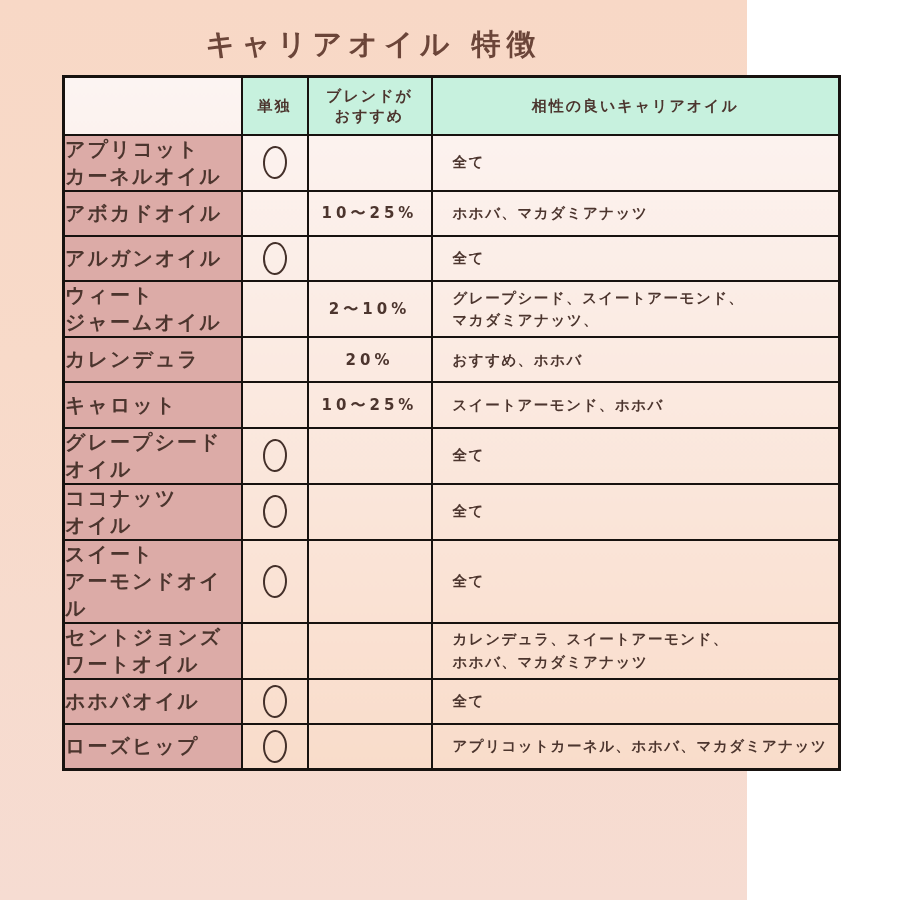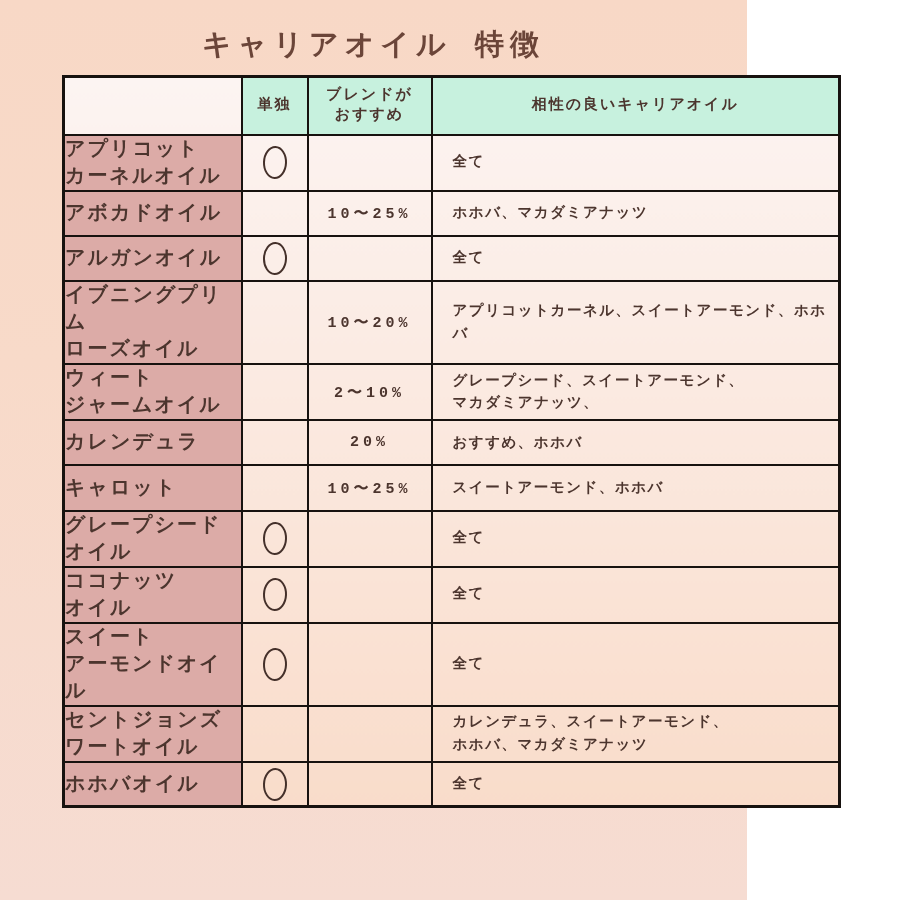--- a/index.html
+++ b/index.html
@@ -6,21 +6,20 @@
   html, body { width: 900px; height: 900px; }
   body {
     font-family: "DejaVu Sans", sans-serif;
     overflow: hidden;
   }
   .page {
     position: relative;
     width: 747px;
     height: 900px;
     background: linear-gradient(180deg, #f8d8c6 0%, #f8dac9 40%, #f6dcd2 100%);
-    font-family: Liberation Mono, monospace;
   }
   .title {
     position: absolute;
     top: 25px;
     left: 0;
     width: 100%;
     text-align: center;
     font-size: 29px;
     font-weight: 700;
     letter-spacing: 6px;
@@ -125,27 +124,20 @@
           <td class="blend-cell">10〜25%</td>
           <td class="comp-cell">ホホバ、マカダミアナッツ</td>
         </tr>
         <tr>
           <td class="name-cell">アルガンオイル</td>
           <td class="solo-cell"><span class="circle"></span></td>
           <td class="blend-cell"></td>
           <td class="comp-cell">全て</td>
         </tr>
         <tr>
-          <td class="name-cell">イブニングプリム
-ローズオイル</td>
-          <td class="solo-cell"></td>
-          <td class="blend-cell">10〜20%</td>
-          <td class="comp-cell">アプリコットカーネル、スイートアーモンド、ホホバ</td>
-        </tr>
-        <tr>
           <td class="name-cell">ウィート
 ジャームオイル</td>
           <td class="solo-cell"></td>
           <td class="blend-cell">2〜10%</td>
           <td class="comp-cell">グレープシード、スイートアーモンド、
 マカダミアナッツ、</td>
         </tr>
         <tr>
           <td class="name-cell">カレンデュラ</td>
           <td class="solo-cell"></td>
@@ -186,15 +178,21 @@
           <td class="blend-cell"></td>
           <td class="comp-cell">カレンデュラ、スイートアーモンド、
 ホホバ、マカダミアナッツ</td>
         </tr>
         <tr>
           <td class="name-cell">ホホバオイル</td>
           <td class="solo-cell"><span class="circle"></span></td>
           <td class="blend-cell"></td>
           <td class="comp-cell">全て</td>
         </tr>
+        <tr>
+          <td class="name-cell">ローズヒップ</td>
+          <td class="solo-cell"><span class="circle"></span></td>
+          <td class="blend-cell"></td>
+          <td class="comp-cell">アプリコットカーネル、ホホバ、マカダミアナッツ</td>
+        </tr>
       </tbody>
   </table>
 </div>
 
 </body></html>

